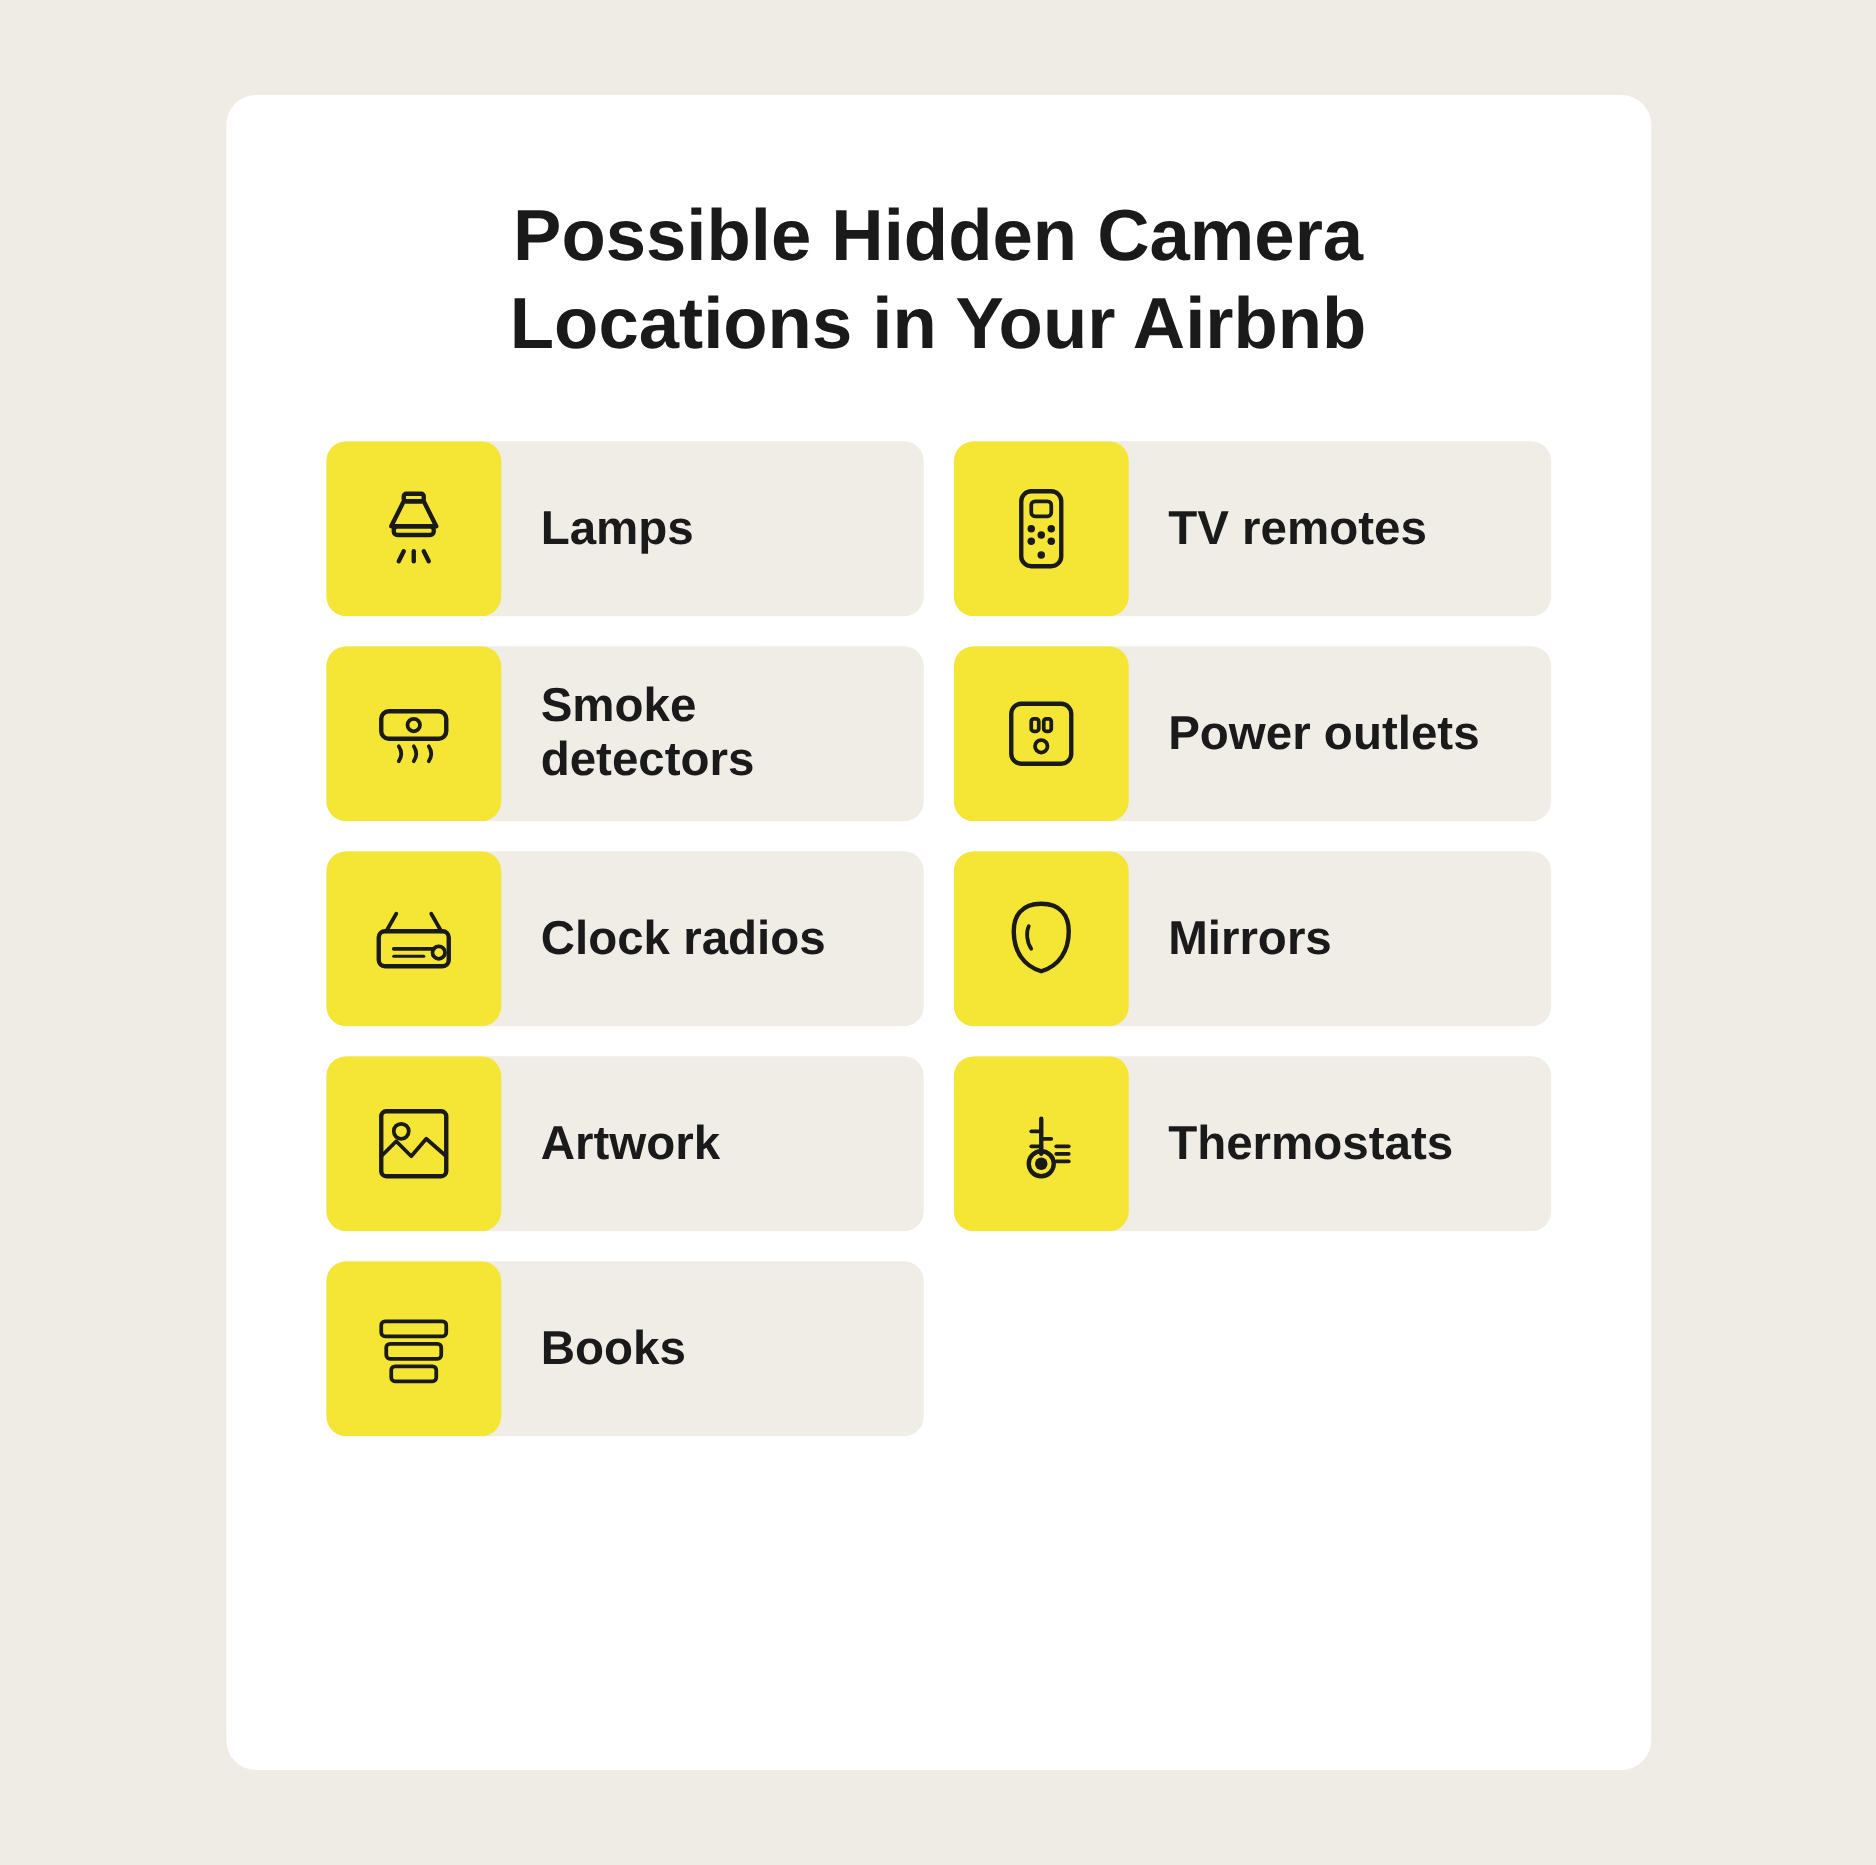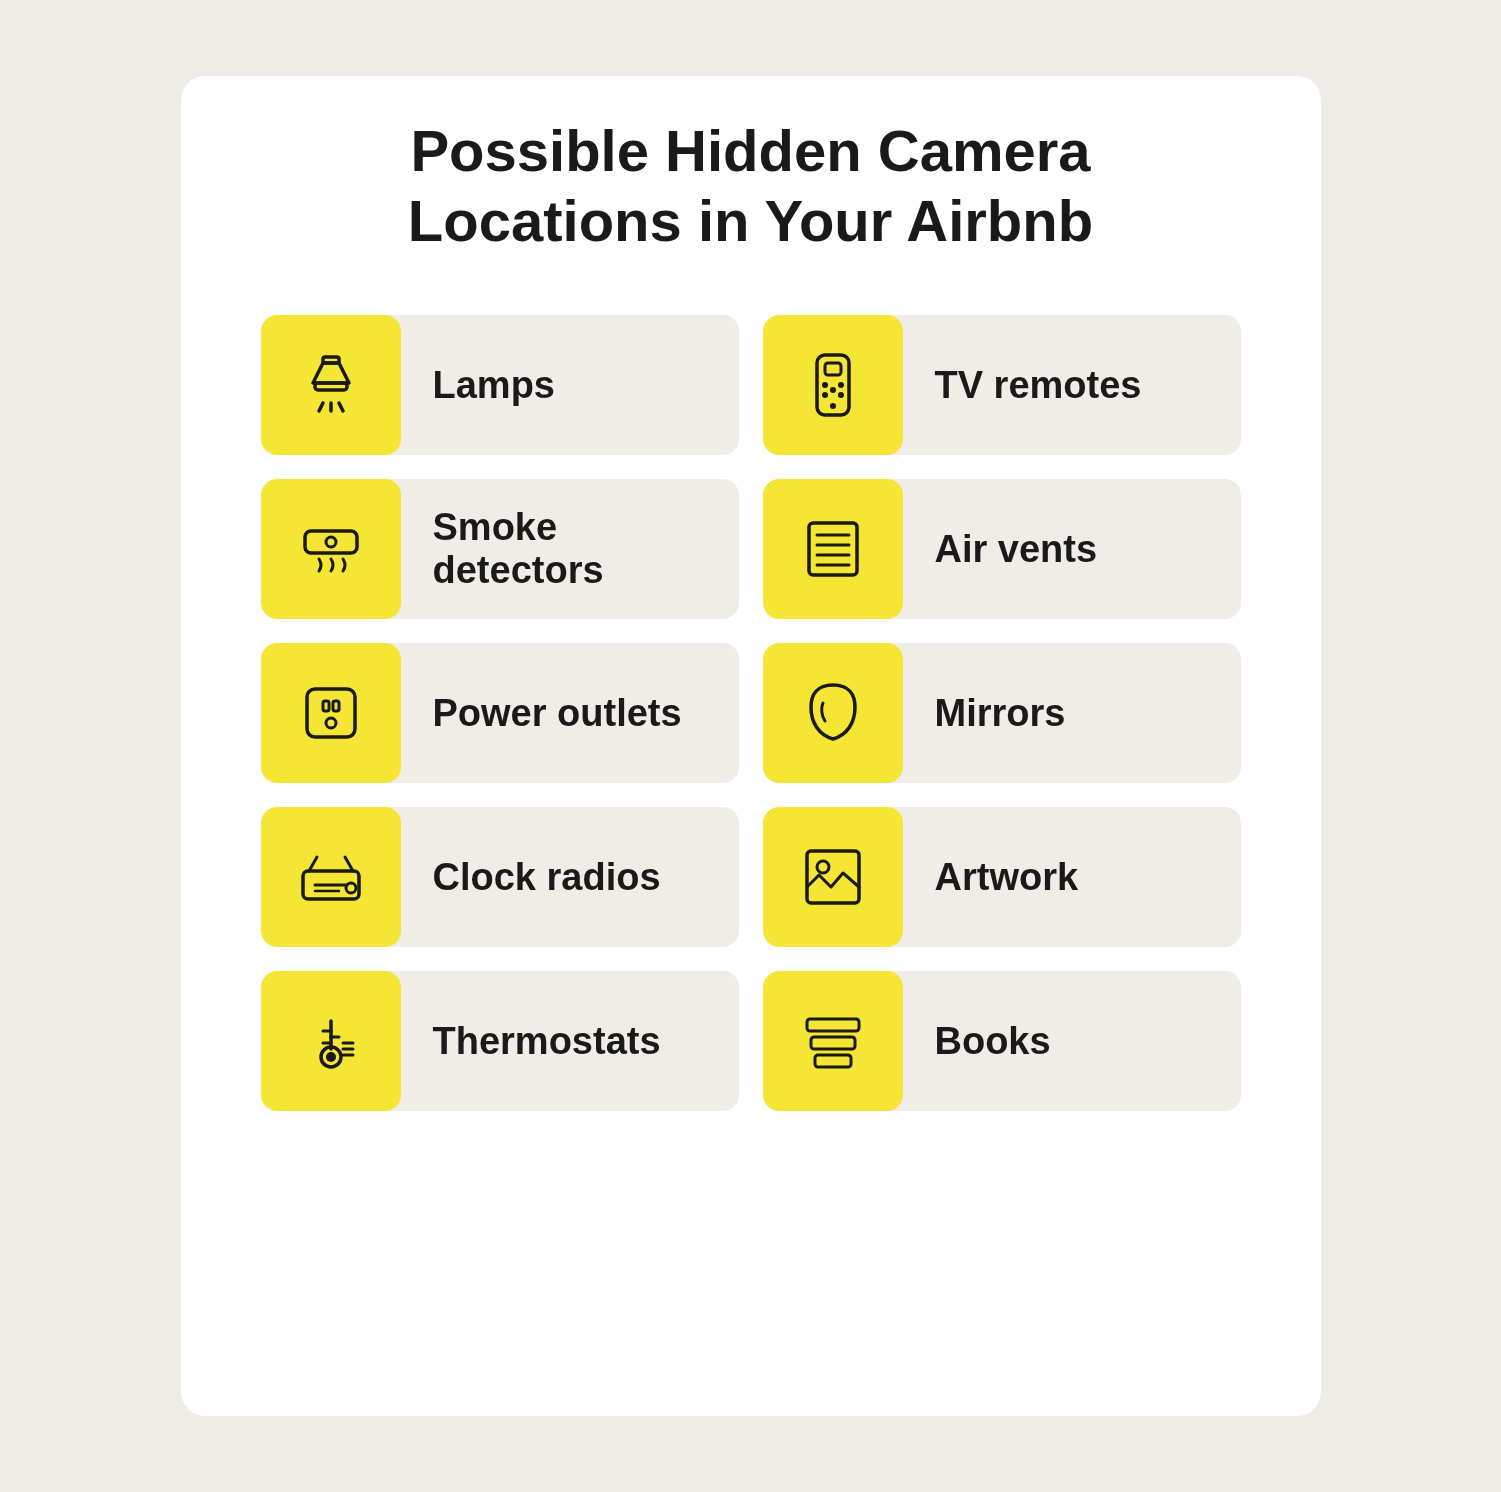--- a/index.html
+++ b/index.html
@@ -16,21 +16,21 @@
       align-items: center;
       justify-content: center;
       font-family: 'Arial', sans-serif;
     }
 
     .card {
       background: #ffffff;
       border-radius: 24px;
       width: 1140px;
       min-height: 1340px;
-      padding: 40px 80px 80px 80px;
+      padding: 78px 80px 80px 80px;
       display: flex;
       flex-direction: column;
       align-items: center;
     }
 
     .title {
       font-size: 58px;
       font-weight: 900;
       color: #1a1a1a;
       text-align: center;
@@ -121,72 +121,60 @@
           <rect x="10" y="18" width="52" height="22" rx="6" stroke="#1a1a1a" stroke-width="3.5" fill="none"></rect>
           <circle cx="36" cy="29" r="5" stroke="#1a1a1a" stroke-width="3" fill="none"></circle>
           <path d="M24 46 Q28 52 24 58" stroke="#1a1a1a" stroke-width="3" stroke-linecap="round" fill="none"></path>
           <path d="M36 46 Q40 52 36 58" stroke="#1a1a1a" stroke-width="3" stroke-linecap="round" fill="none"></path>
           <path d="M48 46 Q52 52 48 58" stroke="#1a1a1a" stroke-width="3" stroke-linecap="round" fill="none"></path>
         </svg>
       </div>
       <span class="item-label">Smoke detectors</span>
     </div>
 
-    <div class="item">
-      <div class="icon-box">
-        <svg viewBox="0 0 72 72" fill="none" xmlns="http://www.w3.org/2000/svg">
-          <rect x="12" y="10" width="48" height="52" rx="4" stroke="#1a1a1a" stroke-width="3.5" fill="none"></rect>
-          <line x1="20" y1="22" x2="52" y2="22" stroke="#1a1a1a" stroke-width="3" stroke-linecap="round"></line>
-          <line x1="20" y1="32" x2="52" y2="32" stroke="#1a1a1a" stroke-width="3" stroke-linecap="round"></line>
-          <line x1="20" y1="42" x2="52" y2="42" stroke="#1a1a1a" stroke-width="3" stroke-linecap="round"></line>
-          <line x1="20" y1="52" x2="52" y2="52" stroke="#1a1a1a" stroke-width="3" stroke-linecap="round"></line>
-        </svg>
-      </div>
-      <span class="item-label">Air vents</span>
-    </div>
 
     <div class="item">
       <div class="icon-box">
         <svg viewBox="0 0 72 72" fill="none" xmlns="http://www.w3.org/2000/svg">
           <rect x="12" y="12" width="48" height="48" rx="8" stroke="#1a1a1a" stroke-width="3.5" fill="none"></rect>
           <rect x="28" y="24" width="6" height="10" rx="2" stroke="#1a1a1a" stroke-width="3" fill="none"></rect>
           <rect x="38" y="24" width="6" height="10" rx="2" stroke="#1a1a1a" stroke-width="3" fill="none"></rect>
           <circle cx="36" cy="46" r="5" stroke="#1a1a1a" stroke-width="3" fill="none"></circle>
         </svg>
       </div>
       <span class="item-label">Power outlets</span>
-    </div>
-
-    <div class="item">
-      <div class="icon-box">
-        <svg viewBox="0 0 72 72" fill="none" xmlns="http://www.w3.org/2000/svg">
-          <path d="M36 8 C20 8 14 18 14 30 C14 46 22 58 36 62 C50 58 58 46 58 30 C58 18 52 8 36 8 Z" stroke="#1a1a1a" stroke-width="3.5" fill="none"></path>
-          <path d="M26 26 C24 30 24 38 28 44" stroke="#1a1a1a" stroke-width="3" stroke-linecap="round" fill="none"></path>
-        </svg>
-      </div>
-      <span class="item-label">Mirrors</span>
     </div>
 
     <div class="item">
       <div class="icon-box">
         <svg viewBox="0 0 72 72" fill="none" xmlns="http://www.w3.org/2000/svg">
           <rect x="8" y="30" width="56" height="28" rx="5" stroke="#1a1a1a" stroke-width="3.5" fill="none"></rect>
           <path d="M14 30 L22 16" stroke="#1a1a1a" stroke-width="3" stroke-linecap="round"></path>
           <path d="M58 30 L50 16" stroke="#1a1a1a" stroke-width="3" stroke-linecap="round"></path>
           <line x1="20" y1="44" x2="52" y2="44" stroke="#1a1a1a" stroke-width="3" stroke-linecap="round"></line>
           <line x1="20" y1="50" x2="44" y2="50" stroke="#1a1a1a" stroke-width="2.5" stroke-linecap="round"></line>
           <circle cx="56" cy="47" r="5" stroke="#1a1a1a" stroke-width="3" fill="none"></circle>
         </svg>
       </div>
       <span class="item-label">Clock radios</span>
     </div>
 
     <div class="item">
       <div class="icon-box">
         <svg viewBox="0 0 72 72" fill="none" xmlns="http://www.w3.org/2000/svg">
+          <path d="M36 8 C20 8 14 18 14 30 C14 46 22 58 36 62 C50 58 58 46 58 30 C58 18 52 8 36 8 Z" stroke="#1a1a1a" stroke-width="3.5" fill="none"></path>
+          <path d="M26 26 C24 30 24 38 28 44" stroke="#1a1a1a" stroke-width="3" stroke-linecap="round" fill="none"></path>
+        </svg>
+      </div>
+      <span class="item-label">Mirrors</span>
+    </div>
+
+    <div class="item">
+      <div class="icon-box">
+        <svg viewBox="0 0 72 72" fill="none" xmlns="http://www.w3.org/2000/svg">
           <rect x="10" y="10" width="52" height="52" rx="4" stroke="#1a1a1a" stroke-width="3.5" fill="none"></rect>
           <circle cx="26" cy="26" r="6" stroke="#1a1a1a" stroke-width="3" fill="none"></circle>
           <path d="M10 46 L22 34 L34 46 L46 32 L62 46" stroke="#1a1a1a" stroke-width="3" stroke-linejoin="round" stroke-linecap="round" fill="none"></path>
         </svg>
       </div>
       <span class="item-label">Artwork</span>
     </div>
 
     <div class="item">
       <div class="icon-box">

